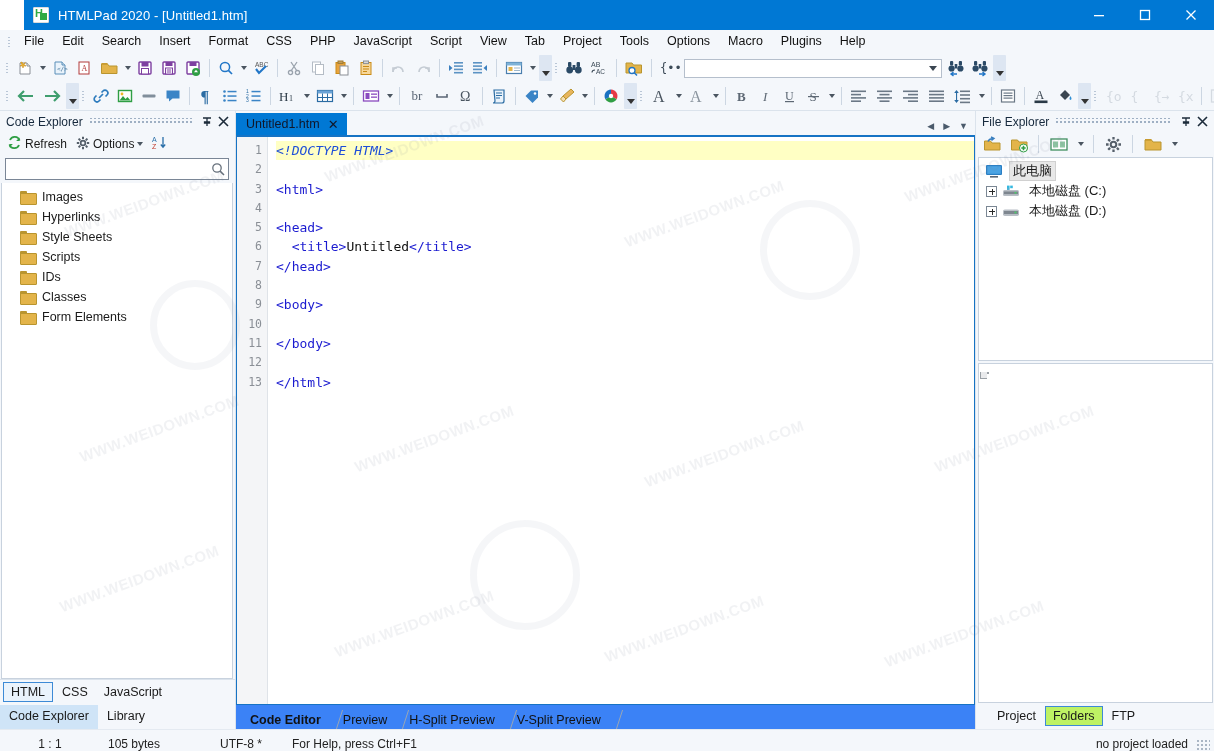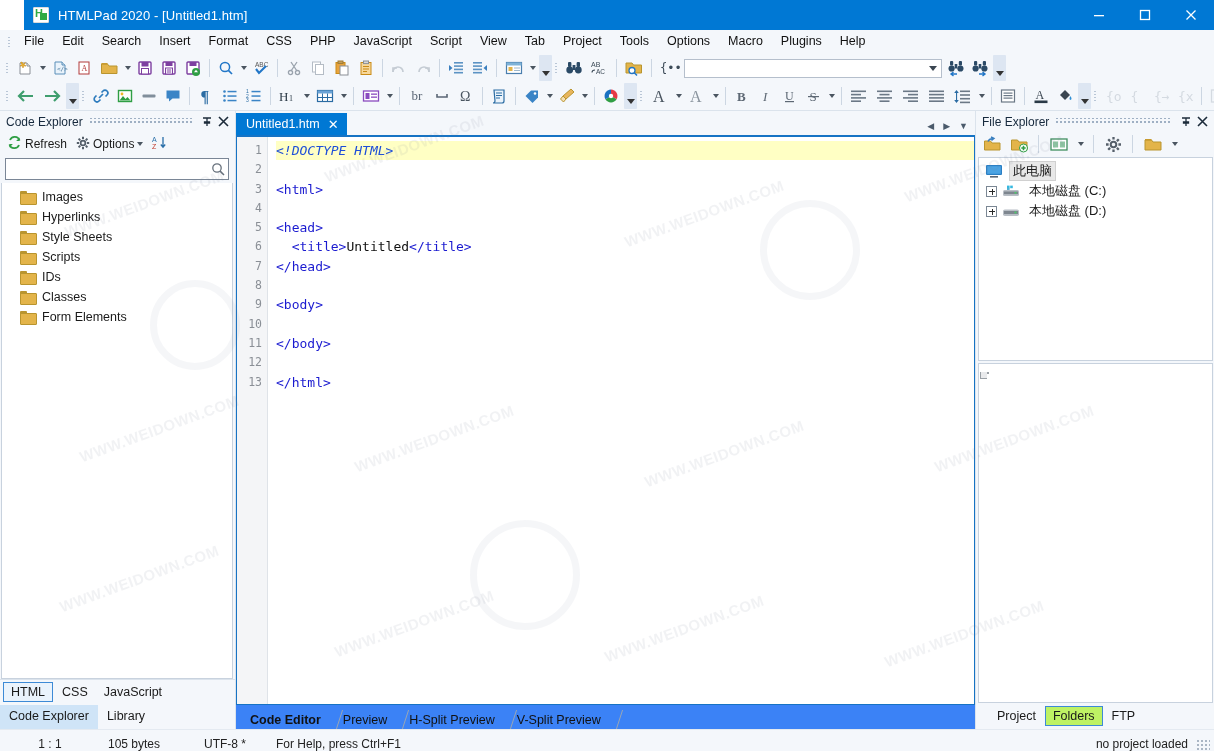--- a/index.html
+++ b/index.html
@@ -156,21 +156,21 @@
   .left-tabs2 {
     height: 26px; display: flex; align-items: flex-end; flex: 0 0 26px; background: #f4f7fb;
   }
   .ltab2 { padding: 4px 9px 6px 9px; font-size: 12.5px; }
   .ltab2.active { background: #cfe4f7; }
 
   
   .center { flex: 1; display: flex; flex-direction: column; min-width: 0; background: #f4f7fb; }
   .tabstrip { height: 24px; display: flex; align-items: flex-end; flex: 0 0 24px; position: relative; }
   .doc-tab {
-    height: 22px; padding: 0 8px 0 10px; background: #0078d4; color: #ffffff;
+    height: 22px; padding: 0 8px 0 10px; background: #0078d4; color: #0f172a;
     display: flex; align-items: center; gap: 8px; font-size: 12.5px;
   }
   .doc-tab .tabx { font-size: 13px; line-height: 1; }
   .tabstrip-right {
     margin-left: auto; display: flex; align-items: center; gap: 9px;
     padding-right: 7px; padding-bottom: 4px; color: #4a5a6b;
   }
   .ts-arrow { font-size: 9px; }
   .editor-wrap {
     flex: 1; display: flex; min-height: 0;
@@ -1081,21 +1081,21 @@
         <span class="rtab">Project</span>
         <span class="rtab sel-box">Folders</span>
         <span class="rtab">FTP</span>
       </div>
     </div>
   </div>
 
   <div class="statusbar">
     <span class="sb-cell" style="width:100px;text-align:center;">1 : 1</span>
     <span class="sb-cell" style="width:96px;">105 bytes</span>
-    <span class="sb-cell" style="width:72px;">UTF-8 *</span>
+    <span class="sb-cell" style="width:72px;margin-left:16px;">UTF-8 *</span>
     <span class="sb-cell">For Help, press Ctrl+F1</span>
     <span class="sb-cell" style="margin-left:auto;">no project loaded</span>
     <span class="sb-grip" style="margin-left:0;margin-right:4px;"></span>
   </div>
 
   <div class="wm" style="left:60px;  top:195px;">WWW.WEIDOWN.COM</div>
   <div class="wm" style="left:75px;  top:420px;">WWW.WEIDOWN.COM</div>
   <div class="wm" style="left:55px;  top:570px;">WWW.WEIDOWN.COM</div>
   <div class="wm" style="left:320px; top:140px;">WWW.WEIDOWN.COM</div>
   <div class="wm" style="left:350px; top:430px;">WWW.WEIDOWN.COM</div>

